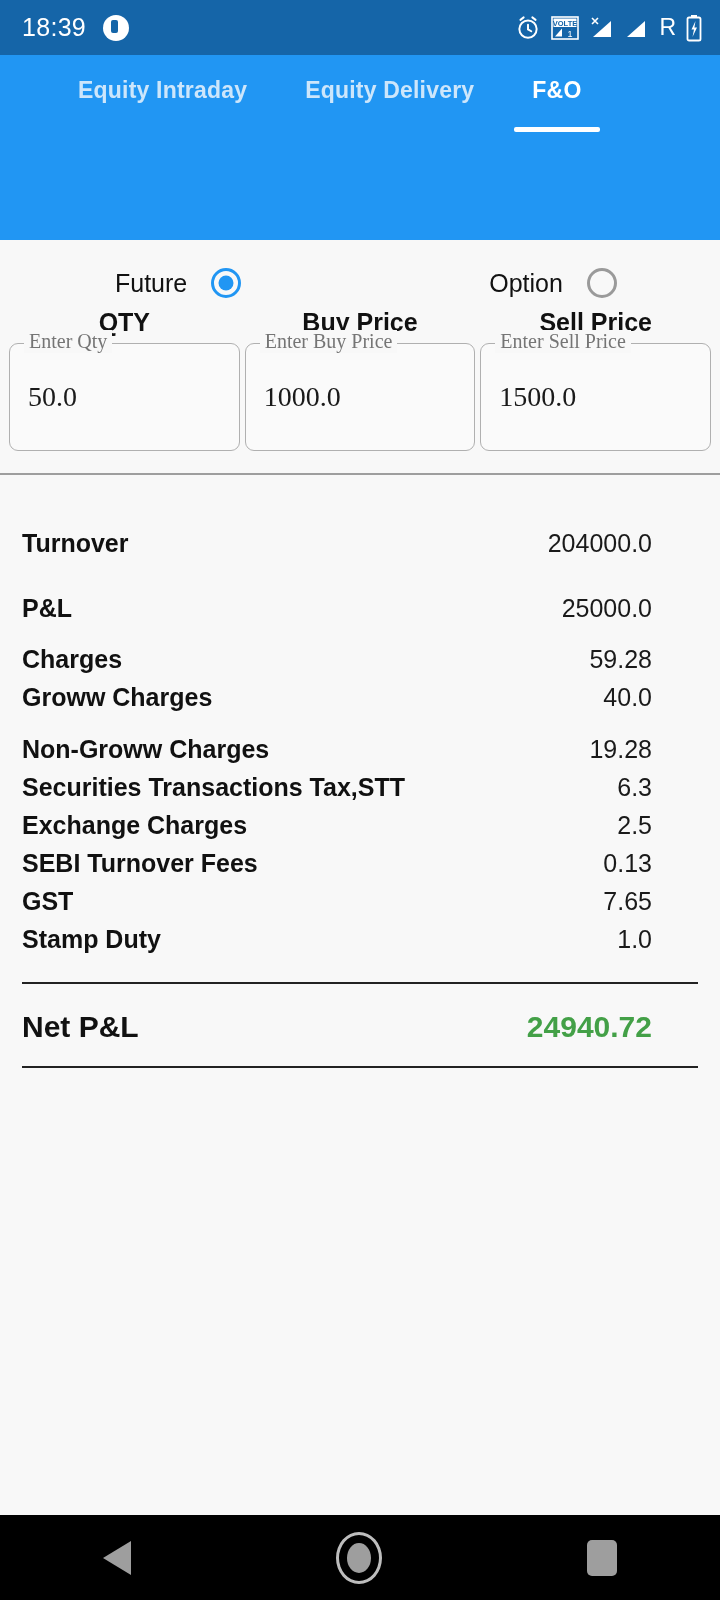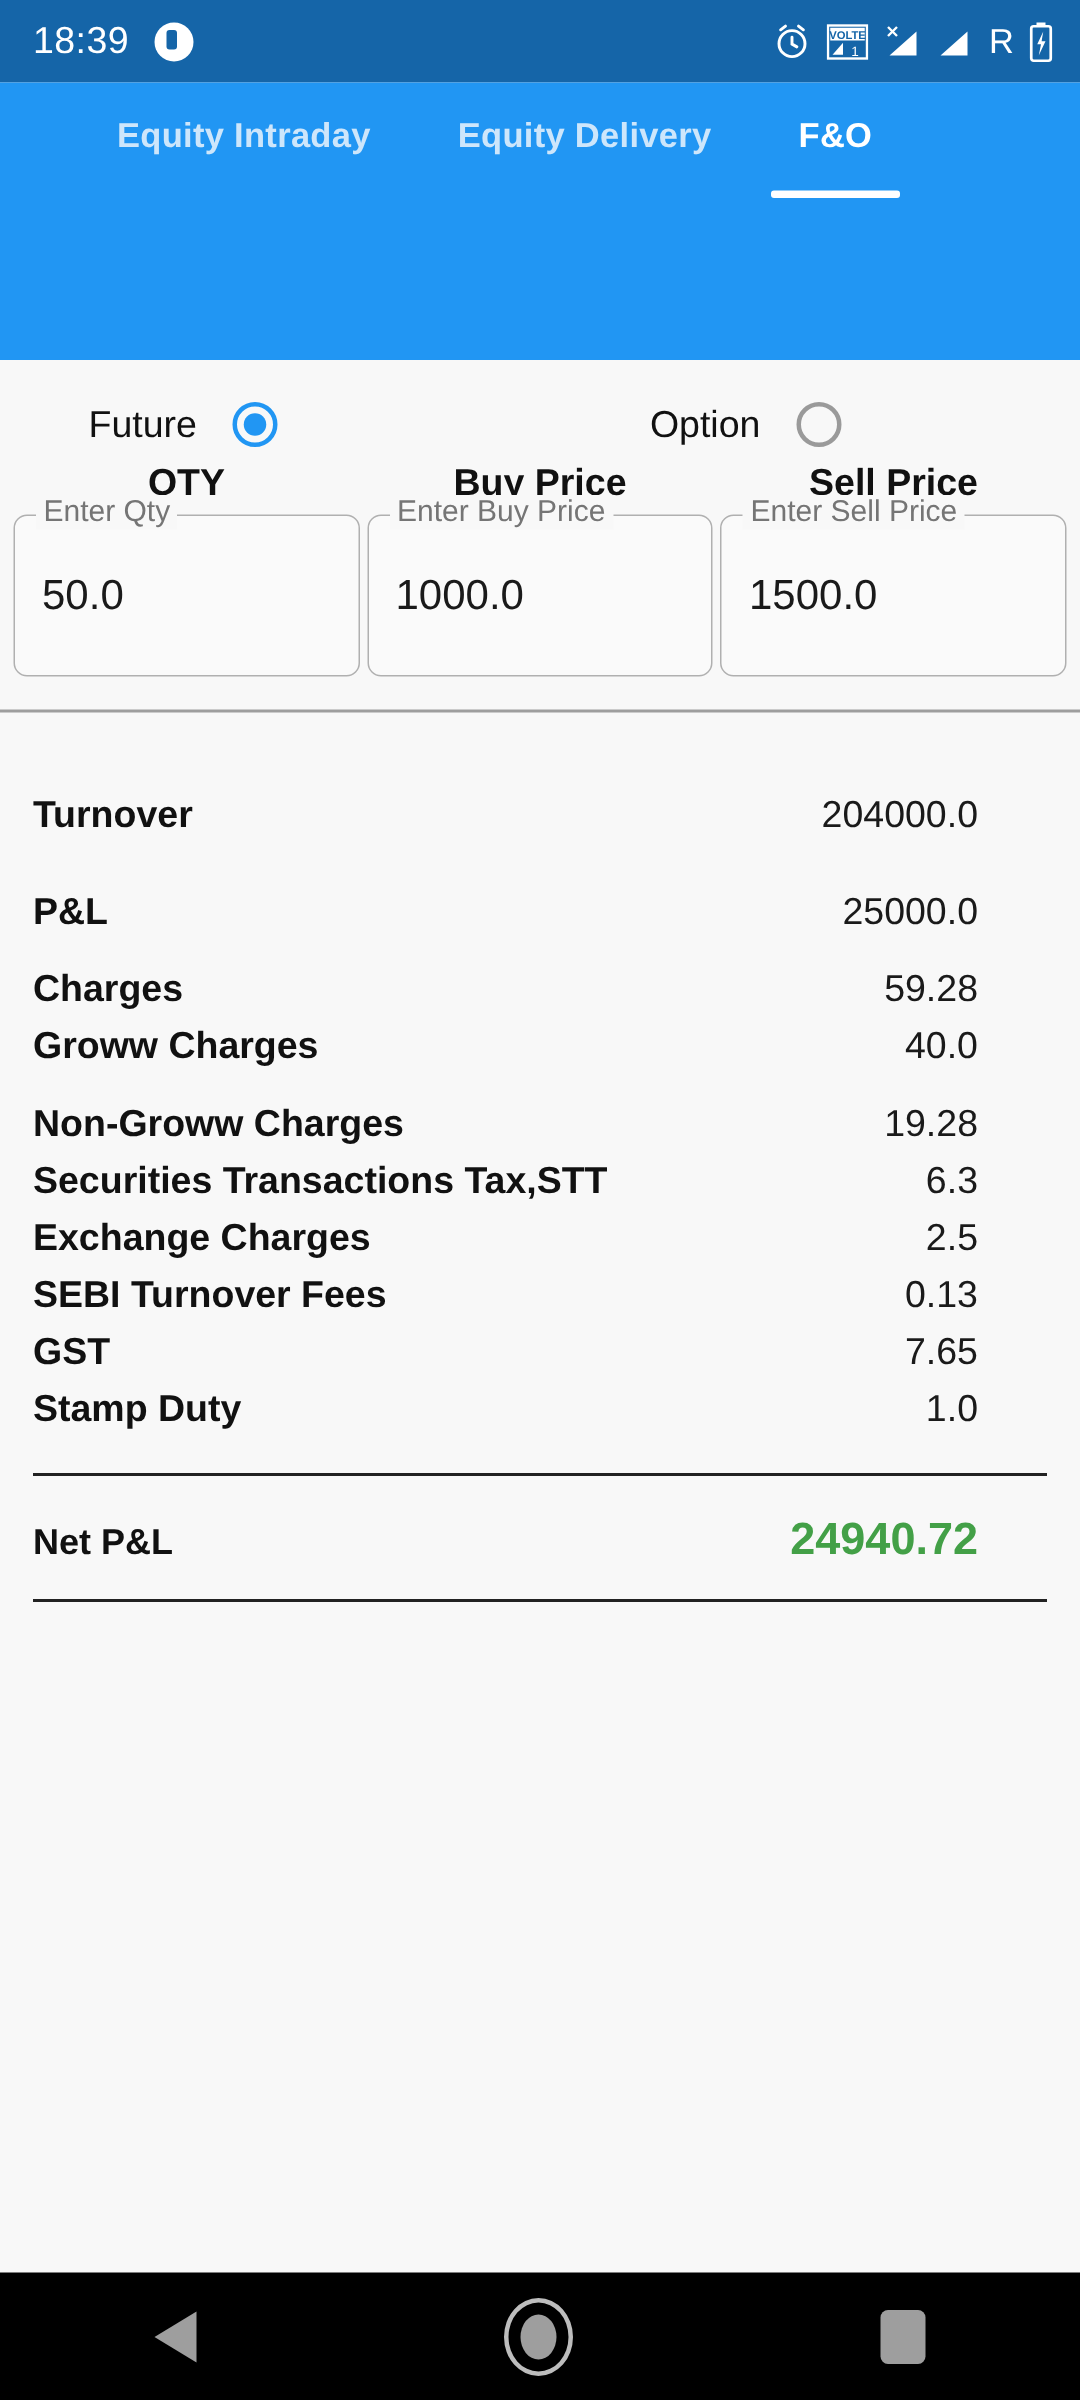--- a/index.html
+++ b/index.html
@@ -61,21 +61,21 @@
     height: 5px; background: #ffffff; border-radius: 2px;
   }
 
   
   .content { background: #f8f8f8; }
 
   .radio-row {
     display: flex; align-items: center; padding: 28px 0 10px 0;
   }
   .radio-group { display: flex; align-items: center; }
-  .rg-future { margin-left: 59px; }
+  .rg-future { margin-left: 115px; }
   .rg-option { margin-left: 248px; text-align: right; }
   .radio-label { font-size: 25px; color: #111; }
   .radio {
     width: 30px; height: 30px; border-radius: 50%;
     border: 3px solid #9a9a9a; margin-left: 24px; position: relative; flex: none;
   }
   .radio.on { border-color: #2196f3; }
   .radio.on::after {
     content: ""; position: absolute; left: 50%; top: 50%;
     transform: translate(-50%,-50%);
@@ -85,21 +85,21 @@
   .fields { display: flex; align-items: flex-start; padding: 0 9px; }
   .field { flex: 1; }
   .field:nth-child(2) { margin-left: 5px; }
   .field:nth-child(3) { margin-left: 5px; }
   .field-head {
     text-align: center; font-size: 25px; font-weight: bold; color: #111;
     margin-bottom: 6px;
   }
   .field-box {
     position: relative; height: 108px; border: 1.5px solid #b0b0b0;
-    border-radius: 9px; background: #fafafa;
+    border-radius: 9px; background: #fafafa; font-family: Liberation Serif, serif;
   }
   .field-box .legend {
     position: absolute; top: -14px; left: 14px; background: #f8f8f8;
     padding: 0 5px; font-size: 20px; color: #757575;
   }
   .field-box .value {
     position: absolute; left: 18px; top: 50%; transform: translateY(-50%);
     font-size: 28px; color: #1a1a1a;
   }
 
@@ -116,21 +116,21 @@
   .gap-a { height: 14px; }
   .gap-b { height: 14px; }
   .g2 .row { margin-bottom: 9px; }
   .g3 .row { margin-bottom: 9px; }
 
   .divider-inset { height: 2px; background: #222; margin: 28px 0 0 0; }
 
   .net {
     display: flex; align-items: baseline; padding: 26px 0 22px 0;
   }
-  .net .k { font-size: 24px; font-weight: bold; color: #111; }
+  .net .k { font-size: 30px; font-weight: bold; color: #111; }
   .net .v {
     margin-left: auto; font-size: 30px; font-weight: bold;
     padding-right: 46px; min-width: 150px; text-align: right;
   }
 
   
   .navbar {
     position: absolute; left: 0; bottom: 0; width: 720px; height: 85px;
     background: #000000; display: flex; align-items: center; justify-content: space-around;
   }

